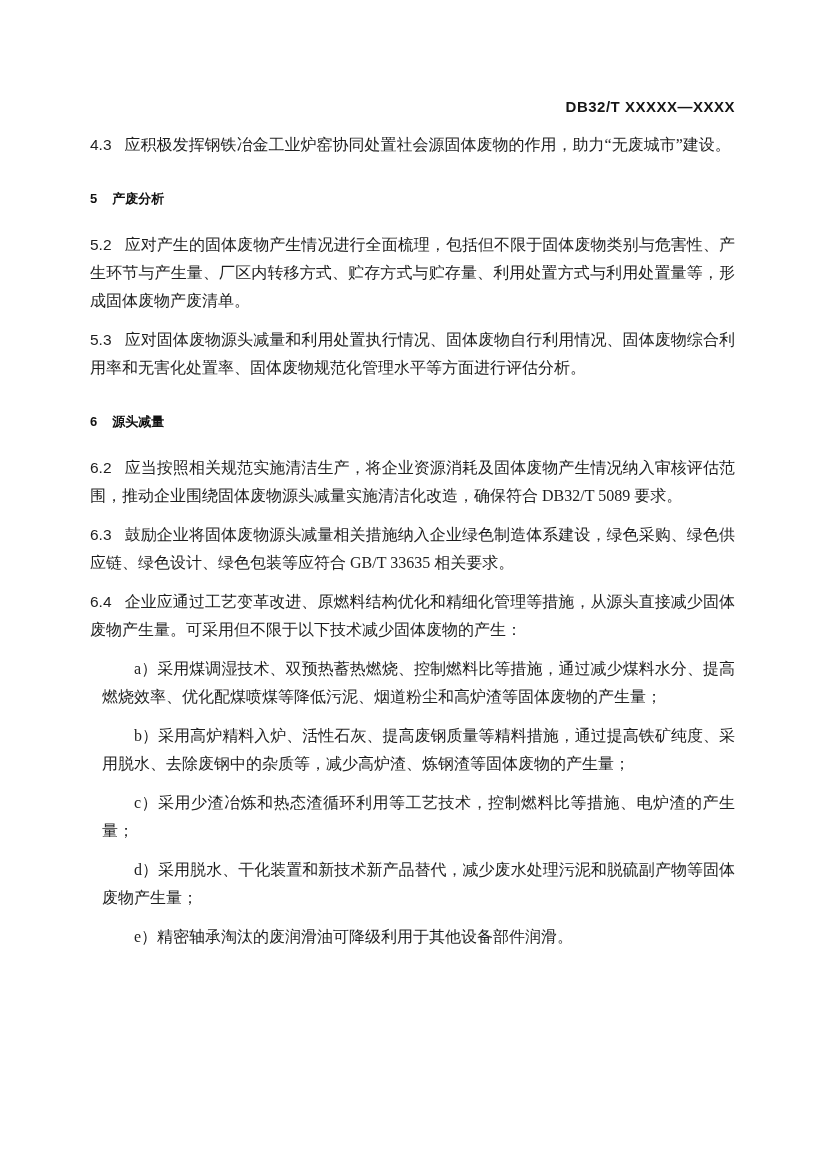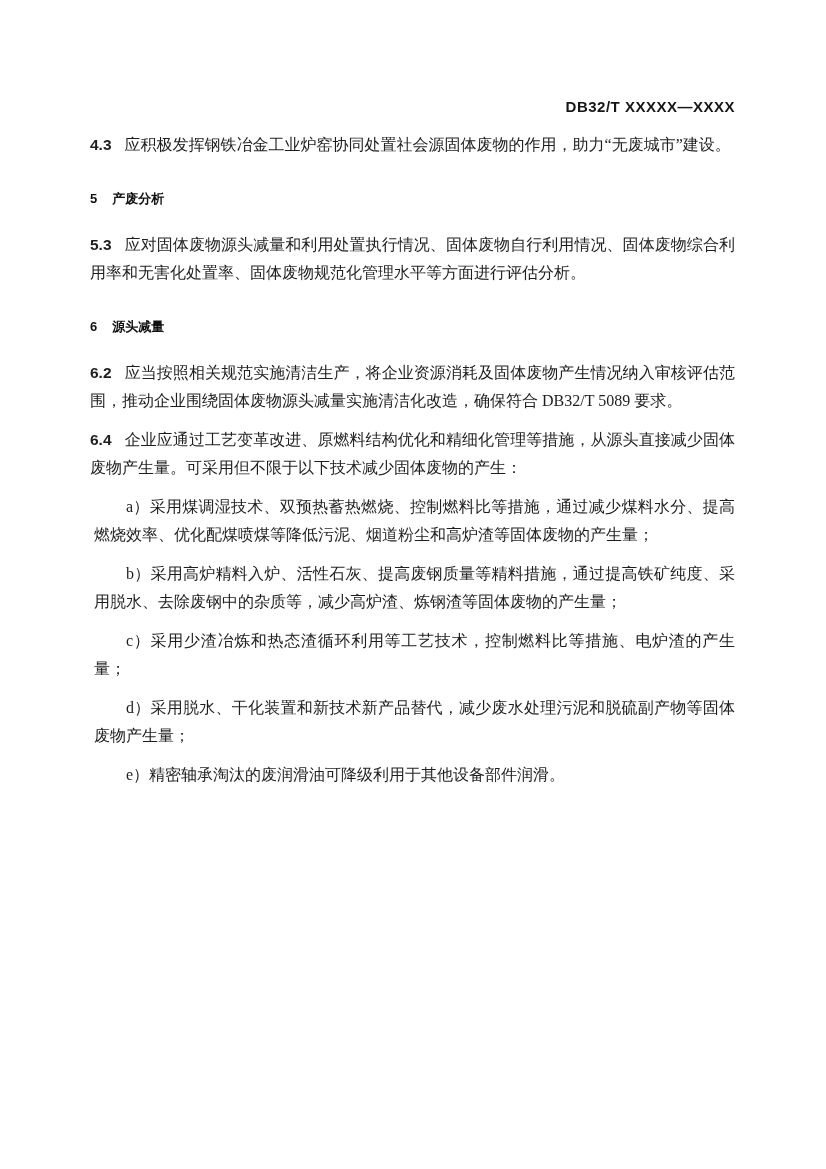--- a/index.html
+++ b/index.html
@@ -28,62 +28,64 @@
     margin: 0 0 16px 0;
   }
   .clause {
     font-size: 16px;
     line-height: 28px;
     text-align: justify;
     margin: 0 0 11px 0;
   }
   .clause .num {
     font-family: "Liberation Sans", sans-serif;
-    font-weight: bold;
+    font-weight: normal;
     font-size: 15.5px;
     margin-right: 13px;
   }
   .heading {
     font-family: "Liberation Sans", sans-serif;
     font-weight: bold;
     font-size: 13px;
     color: #111;
     margin: 31px 0 23px 0;
   }
   .heading .num { margin-right: 15px; }
   .item {
     font-size: 16px;
     line-height: 28px;
     text-align: justify;
     text-indent: 2em;
-    margin: 0 0 11px 4px;
+    margin: 0 0 11px 12px;
   }
 </style>
 </head>
 <body>
 
 <div class="page">
 
   <div class="doc-header">DB32/T XXXXX—XXXX</div>
 
   <main>
 
     <p class="clause"><span class="num">4.3</span><span>应积极发挥钢铁冶金工业炉窑协同处置社会源固体废物的作用，助力“无废城市”建设。</span></p>
 
     <h2 class="heading"><span class="num">5</span><span>产废分析</span></h2>
 
 
+    <p class="clause"><span class="num">5.2</span><span>应对产生的固体废物产生情况进行全面梳理，包括但不限于固体废物类别与危害性、产生环节与产生量、厂区内转移方式、贮存方式与贮存量、利用处置方式与利用处置量等，形成固体废物产废清单。</span></p>
 
     <p class="clause"><span class="num">5.3</span><span>应对固体废物源头减量和利用处置执行情况、固体废物自行利用情况、固体废物综合利用率和无害化处置率、固体废物规范化管理水平等方面进行评估分析。</span></p>
 
     <h2 class="heading"><span class="num">6</span><span>源头减量</span></h2>
 
 
     <p class="clause"><span class="num">6.2</span><span>应当按照相关规范实施清洁生产，将企业资源消耗及固体废物产生情况纳入审核评估范围，推动企业围绕固体废物源头减量实施清洁化改造，确保符合 DB32/T 5089 要求。</span></p>
 
+    <p class="clause"><span class="num">6.3</span><span>鼓励企业将固体废物源头减量相关措施纳入企业绿色制造体系建设，绿色采购、绿色供应链、绿色设计、绿色包装等应符合 GB/T 33635 相关要求。</span></p>
 
     <p class="clause"><span class="num">6.4</span><span>企业应通过工艺变革改进、原燃料结构优化和精细化管理等措施，从源头直接减少固体废物产生量。可采用但不限于以下技术减少固体废物的产生：</span></p>
 
     <p class="item">a）采用煤调湿技术、双预热蓄热燃烧、控制燃料比等措施，通过减少煤料水分、提高燃烧效率、优化配煤喷煤等降低污泥、烟道粉尘和高炉渣等固体废物的产生量；</p>
     <p class="item">b）采用高炉精料入炉、活性石灰、提高废钢质量等精料措施，通过提高铁矿纯度、采用脱水、去除废钢中的杂质等，减少高炉渣、炼钢渣等固体废物的产生量；</p>
     <p class="item">c）采用少渣冶炼和热态渣循环利用等工艺技术，控制燃料比等措施、电炉渣的产生量；</p>
     <p class="item">d）采用脱水、干化装置和新技术新产品替代，减少废水处理污泥和脱硫副产物等固体废物产生量；</p>
     <p class="item">e）精密轴承淘汰的废润滑油可降级利用于其他设备部件润滑。</p>
 
   </main>

